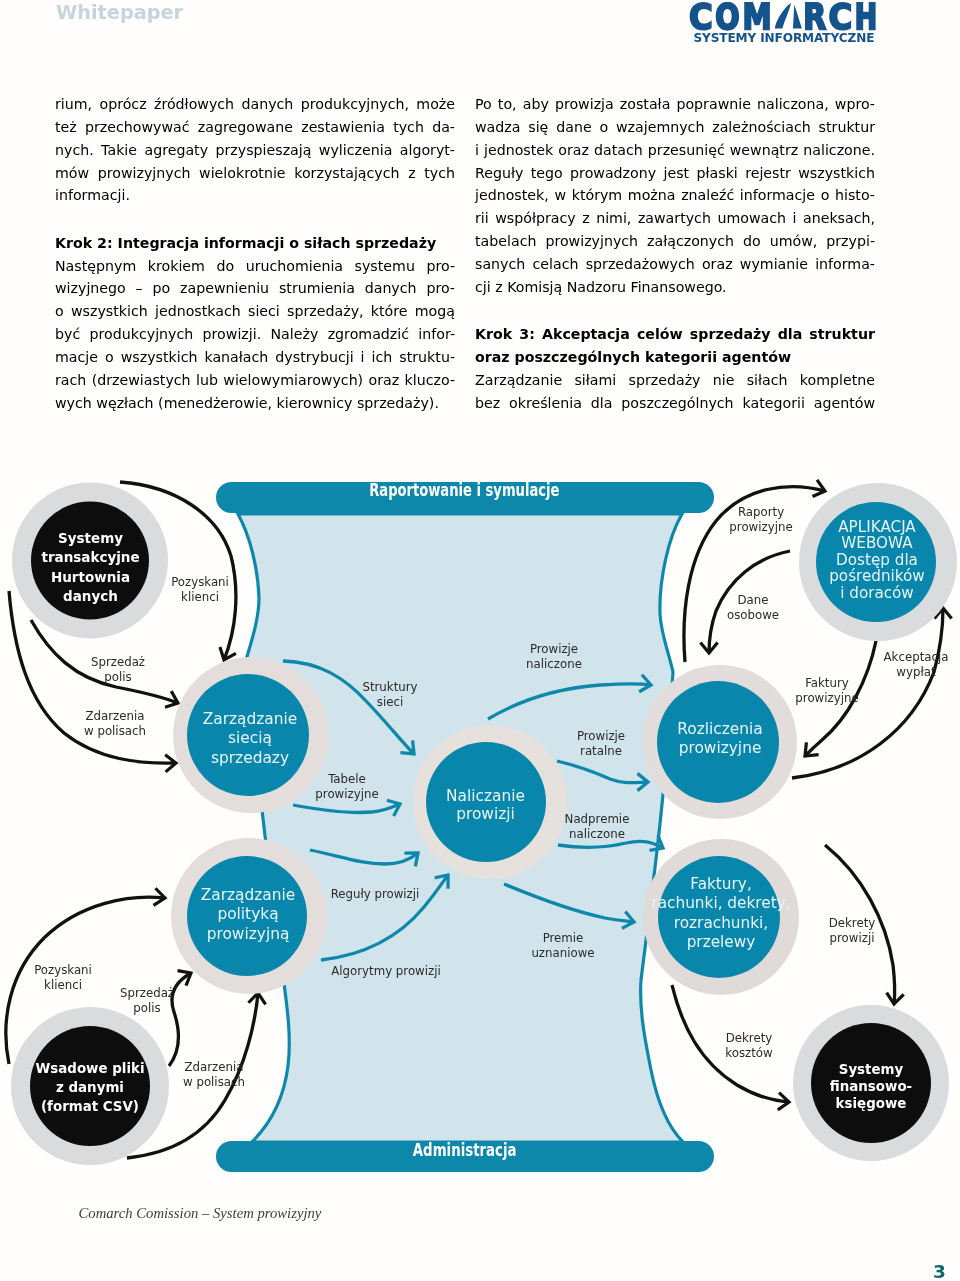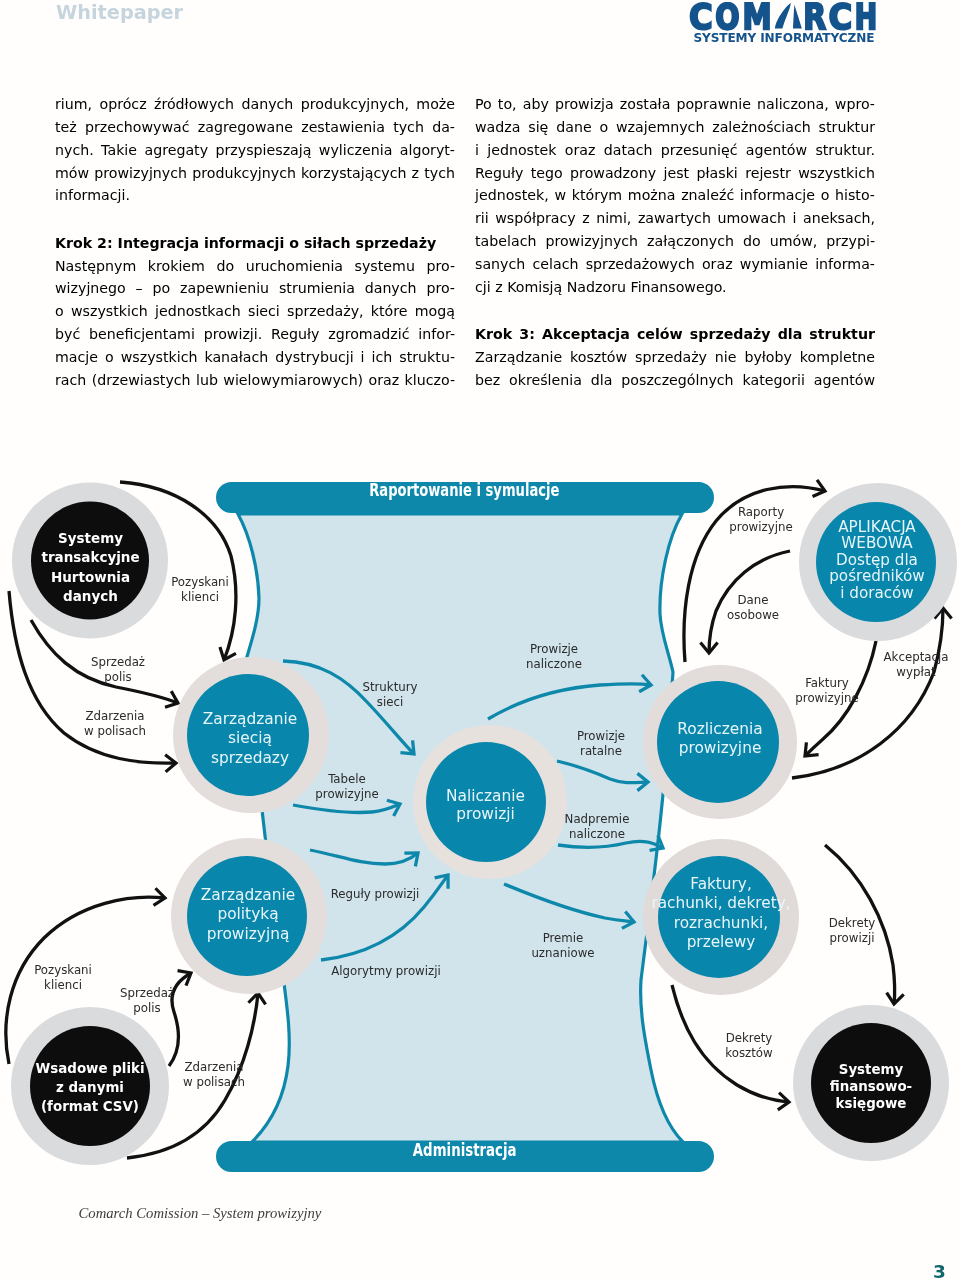--- a/index.html
+++ b/index.html
@@ -54,52 +54,54 @@
       </g>
       <text id="logo-sub" x="5.4" y="40.3" textLength="181" lengthAdjust="spacing" font-family="&quot;DejaVu Sans&quot;, sans-serif" font-size="12.1" font-weight="bold" fill="#15538c">SYSTEMY INFORMATYCZNE</text>
     </svg>
   </div>
 
   <div class="col col-left">
       <p class="b">
         <span class="ln">rium, oprócz źródłowych danych produkcyjnych, może</span>
         <span class="ln">też przechowywać zagregowane zestawienia tych da-</span>
         <span class="ln">nych. Takie agregaty przyspieszają wyliczenia algoryt-</span>
-        <span class="ln">mów prowizyjnych produkcyjnych korzystających z tych</span>
+        <span class="ln">mów prowizyjnych wielokrotnie korzystających z tych</span>
         <span class="ln last">informacji.</span>
       </p>
       <p class="h">
         <span class="ln last">Krok 2: Integracja informacji o siłach sprzedaży</span>
       </p>
       <p class="b">
         <span class="ln">Następnym krokiem do uruchomienia systemu pro-</span>
         <span class="ln">wizyjnego – po zapewnieniu strumienia danych pro-</span>
         <span class="ln">o wszystkich jednostkach sieci sprzedaży, które mogą</span>
-        <span class="ln">być beneficjentami prowizji. Reguły zgromadzić infor-</span>
+        <span class="ln">być produkcyjnych prowizji. Należy zgromadzić infor-</span>
         <span class="ln">macje o wszystkich kanałach dystrybucji i ich struktu-</span>
         <span class="ln">rach (drzewiastych lub wielowymiarowych) oraz kluczo-</span>
+        <span class="ln last">wych węzłach (menedżerowie, kierownicy sprzedaży).</span>
       </p>
     </div>
   <div class="col col-right">
       <p class="b">
         <span class="ln">Po to, aby prowizja została poprawnie naliczona, wpro-</span>
         <span class="ln">wadza się dane o wzajemnych zależnościach struktur</span>
-        <span class="ln">i jednostek oraz datach przesunięć agentów struktur.</span>
+        <span class="ln">i jednostek oraz datach przesunięć wewnątrz naliczone.</span>
         <span class="ln">Reguły tego prowadzony jest płaski rejestr wszystkich</span>
         <span class="ln">jednostek, w którym można znaleźć informacje o histo-</span>
         <span class="ln">rii współpracy z nimi, zawartych umowach i aneksach,</span>
         <span class="ln">tabelach prowizyjnych załączonych do umów, przypi-</span>
         <span class="ln">sanych celach sprzedażowych oraz wymianie informa-</span>
         <span class="ln last">cji z Komisją Nadzoru Finansowego.</span>
       </p>
       <p class="h">
         <span class="ln">Krok 3: Akceptacja celów sprzedaży dla struktur</span>
+        <span class="ln last">oraz poszczególnych kategorii agentów</span>
       </p>
       <p class="b">
-        <span class="ln">Zarządzanie kosztów sprzedaży nie byłoby kompletne</span>
+        <span class="ln">Zarządzanie siłami sprzedaży nie siłach kompletne</span>
         <span class="ln">bez określenia dla poszczególnych kategorii agentów</span>
       </p>
     </div>
 
   <div id="diagram">
     <svg id="dsvg" width="960" height="720" viewBox="0 462 960 720" xmlns="http://www.w3.org/2000/svg">
       <defs>
         <marker id="ar-teal" markerUnits="userSpaceOnUse" viewBox="0 0 24 24" refX="20.4" refY="12" markerWidth="24" markerHeight="24" orient="auto-start-reverse">
           <path d="M9.8 3.4 L20.4 12 L9.8 20.6" fill="none" stroke="#0e88aa" stroke-width="3.3" stroke-linecap="butt" stroke-linejoin="miter"></path>
         </marker>

